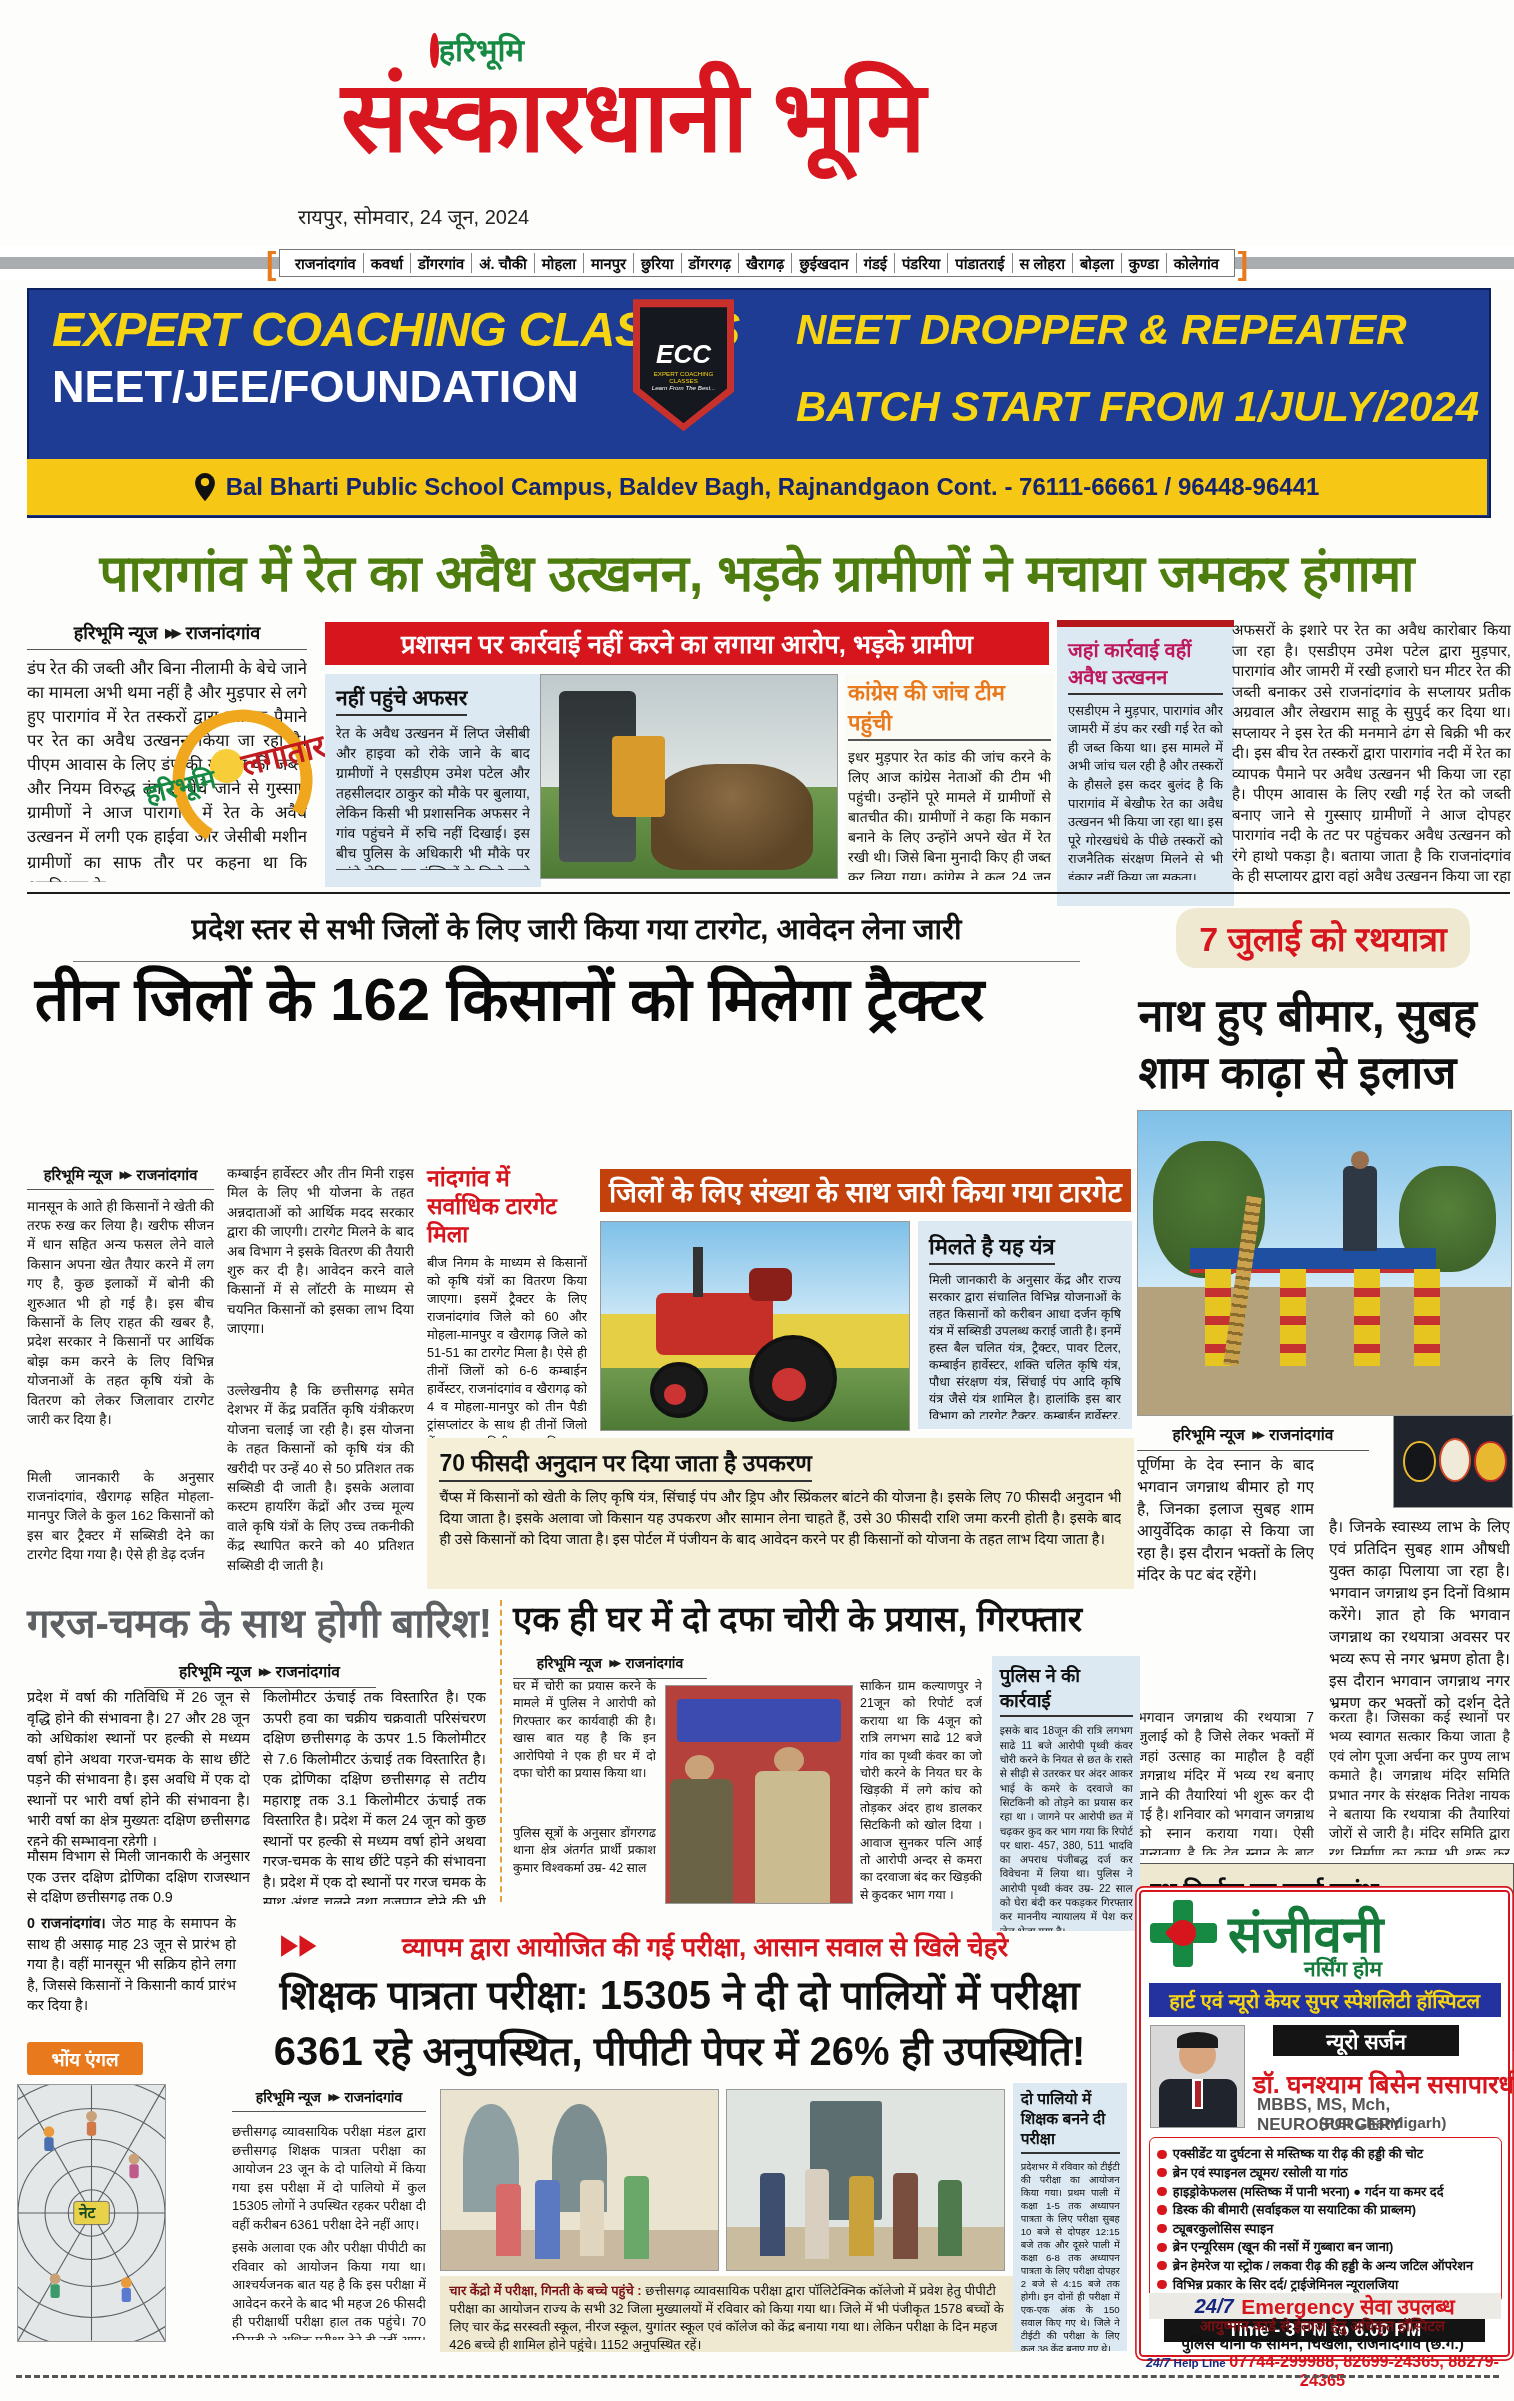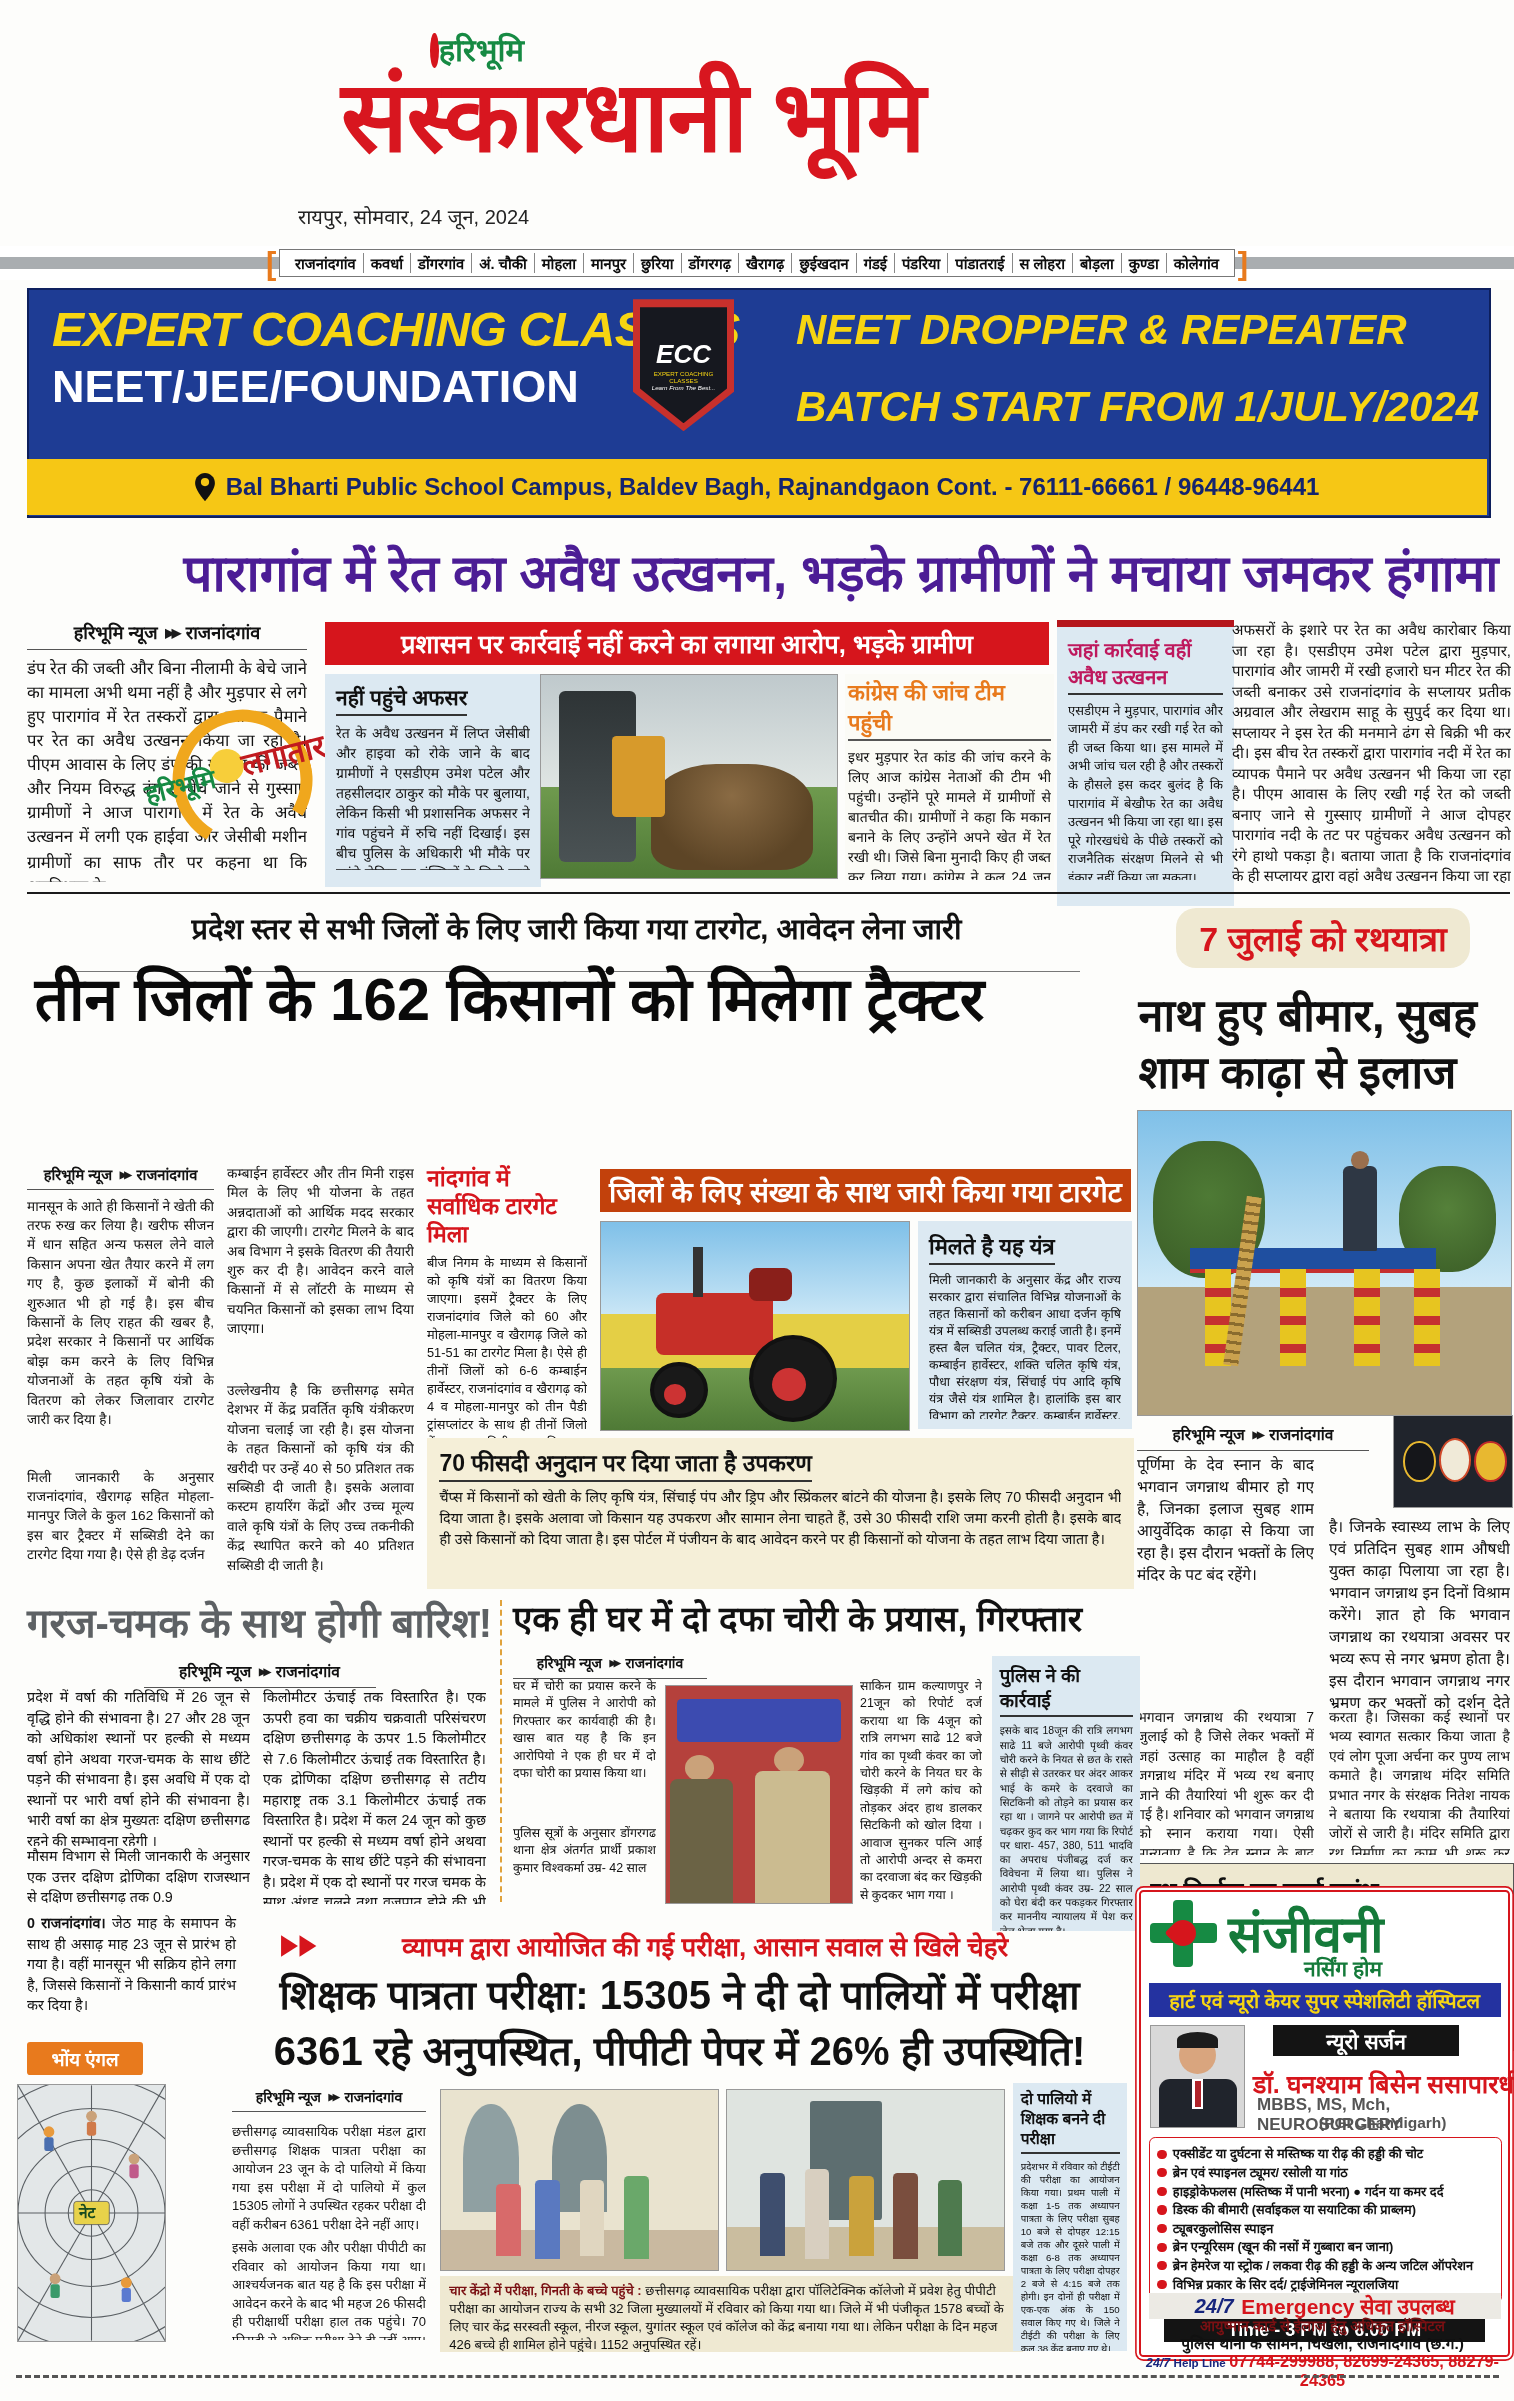--- a/index.html
+++ b/index.html
@@ -26,21 +26,21 @@
   .coach .t2{left:23px;top:71px;font-size:45px;font-weight:800}
   .coach .t3{left:23px;top:129px;font-size:31px;font-weight:800}
   .coach .r1{left:767px;top:15.5px;font-size:42px;font-weight:800;font-style:italic}
   .coach .r2{left:767px;top:93px;font-size:42px;font-weight:800;font-style:italic}
   .addr{left:27px;top:459px;width:1460px;height:56px;background:#f6c715;display:flex;align-items:center;justify-content:center;gap:11px}
   .addr .tx{font-size:24px;font-weight:800;color:#14246e}
   .shield{left:604px;top:9.3px;width:101px;height:132px;clip-path:polygon(0 0,100% 0,100% 70%,50% 100%,0 70%);background:#c8302c;display:flex;align-items:center;justify-content:center}
   .shield .in{width:87px;height:116px;clip-path:polygon(0 0,100% 0,100% 70%,50% 100%,0 70%);background:#16181f;color:#fff;display:flex;flex-direction:column;align-items:center;justify-content:center;font-size:7.7px;text-align:center}
   .shield .ecc{font-size:26px;font-weight:800;font-style:italic}
   
-  .lead-head{left:15.5px;top:536px;width:1483px;font-size:51px;font-weight:800;color:#4c1d95;text-align:right;white-space:nowrap}
+  .lead-head{left:15.5px;top:536px;width:1483px;font-size:51px;font-weight:800;color:#4d7c0f;text-align:center;white-space:nowrap}
   .bylinebox{display:flex;align-items:center;justify-content:center;gap:7.7px;border-bottom:1.5px solid #555;padding-bottom:5.4px;font-size:18px;font-weight:bold}
   .arrows{color:#1b1b1b;font-size:12.4px;letter-spacing:-3.1px}
   .lead-body{font-size:16.7px;line-height:24px}
   .redbanner{background:#d6151c;color:#fff;font-weight:800;display:flex;align-items:center;justify-content:center}
   .bluebox{background:#dce9f2;padding:9.3px 11px}
   .boxtitle{font-size:22.5px;font-weight:800;color:#101010;border-bottom:2.3px solid #333;display:inline-block;padding-bottom:3.1px;margin-bottom:6.2px}
   .boxtxt{font-size:14px;line-height:20px}
   .orangetitle{font-size:22px;font-weight:800;color:#e87a1d;border-bottom:2.3px solid #555;display:inline-block;padding-bottom:3.1px;margin-bottom:6.2px}
   .stamp{transform:rotate(-14deg)}
   .stamp .ring{width:116px;height:116px;border-radius:50%;border:12.4px solid #f0a71d;border-bottom-color:transparent;position:absolute;left:28px;top:0}
@@ -197,21 +197,21 @@
     <div class="s bluebox ov" style="left:1030px;top:0;width:155px;height:260px;border-top:7.7px solid #b5161c">
       <div class="boxtitle" style="font-size:20px;color:#be185d">जहां कार्रवाई वहीं अवैध उत्खनन</div>
       <div class="boxtxt jt ov" style="height:178px;font-size:13px;line-height:18.6px">एसडीएम ने मुड़पार, पारागांव और जामरी में डंप कर रखी गई रेत को ही जब्त किया था। इस मामले में अभी जांच चल रही है और तस्करों के हौसले इस कदर बुलंद है कि पारागांव में बेखौफ रेत का अवैध उत्खनन भी किया जा रहा था। इस पूरे गोरखधंधे के पीछे तस्करों को राजनैतिक संरक्षण मिलने से भी इंकार नहीं किया जा सकता।</div>
     </div>
 
     <div class="s jt ov" style="left:1205px;top:0;width:279px;height:263px;font-size:15px;line-height:20.5px">अफसरों के इशारे पर रेत का अवैध कारोबार किया जा रहा है। एसडीएम उमेश पटेल द्वारा मुड़पार, पारागांव और जामरी में रखी हजारो घन मीटर रेत की जब्ती बनाकर उसे राजनांदगांव के सप्लायर प्रतीक अग्रवाल और लेखराम साहू के सुपुर्द कर दिया था। सप्लायर ने इस रेत की मनमाने ढंग से बिक्री भी कर दी। इस बीच रेत तस्करों द्वारा पारागांव नदी में रेत का व्यापक पैमाने पर अवैध उत्खनन भी किया जा रहा है। पीएम आवास के लिए रखी गई रेत को जब्ती बनाए जाने से गुस्साए ग्रामीणों ने आज दोपहर पारागांव नदी के तट पर पहुंचकर अवैध उत्खनन को रंगे हाथो पकड़ा है। बताया जाता है कि राजनांदगांव के ही सप्लायर द्वारा वहां अवैध उत्खनन किया जा रहा था। मौके पर एक जेसीबी और हाईवा को भी रोक दिया गया है।</div>
   </div>
   <div class="s rule" style="left:27px;top:892px;width:1483px;height:2.3px"></div>
 
   <div class="s" style="left:27px;top:902px;width:1104px;height:682px">
-    <div class="kicker s" style="left:46px;top:6.2px;width:1007px;border-bottom:1.5px solid #777;padding-bottom:24px">प्रदेश स्तर से सभी जिलों के लिए जारी किया गया टारगेट, आवेदन लेना जारी</div>
+    <div class="kicker s" style="left:46px;top:6.2px;width:1007px;border-bottom:1.5px solid #777;padding-bottom:14px">प्रदेश स्तर से सभी जिलों के लिए जारी किया गया टारगेट, आवेदन लेना जारी</div>
     <div class="tr-head s" style="left:7.7px;top:54px">तीन जिलों के 162 किसानों को मिलेगा ट्रैक्टर</div>
 
     <div class="s" style="left:0;top:262px;width:187px;height:420px">
       <div class="bylinebox" style="font-size:14.7px">
         <span>हरिभूमि न्यूज</span>
         <span class="arrows" style="font-size:10px">▶▶</span>
         <span>राजनांदगांव</span>
       </div>
       <div class="tr-body jt ov" style="margin-top:6.2px;height:271px">मानसून के आते ही किसानों ने खेती की तरफ रुख कर लिया है। खरीफ सीजन में धान सहित अन्य फसल लेने वाले किसान अपना खेत तैयार करने में लग गए है, कुछ इलाकों में बोनी की शुरुआत भी हो गई है। इस बीच किसानों के लिए राहत की खबर है, प्रदेश सरकार ने किसानों पर आर्थिक बोझ कम करने के लिए विभिन्न योजनाओं के तहत कृषि यंत्रो के वितरण को लेकर जिलावार टारगेट जारी कर दिया है।</div>
       <div class="tr-body jt ov" style="height:116px">मिली जानकारी के अनुसार राजनांदगांव, खैरागढ़ सहित मोहला-मानपुर जिले के कुल 162 किसानों को इस बार ट्रैक्टर में सब्सिडी देने का टारगेट दिया गया है। ऐसे ही डेढ़ दर्जन</div>

